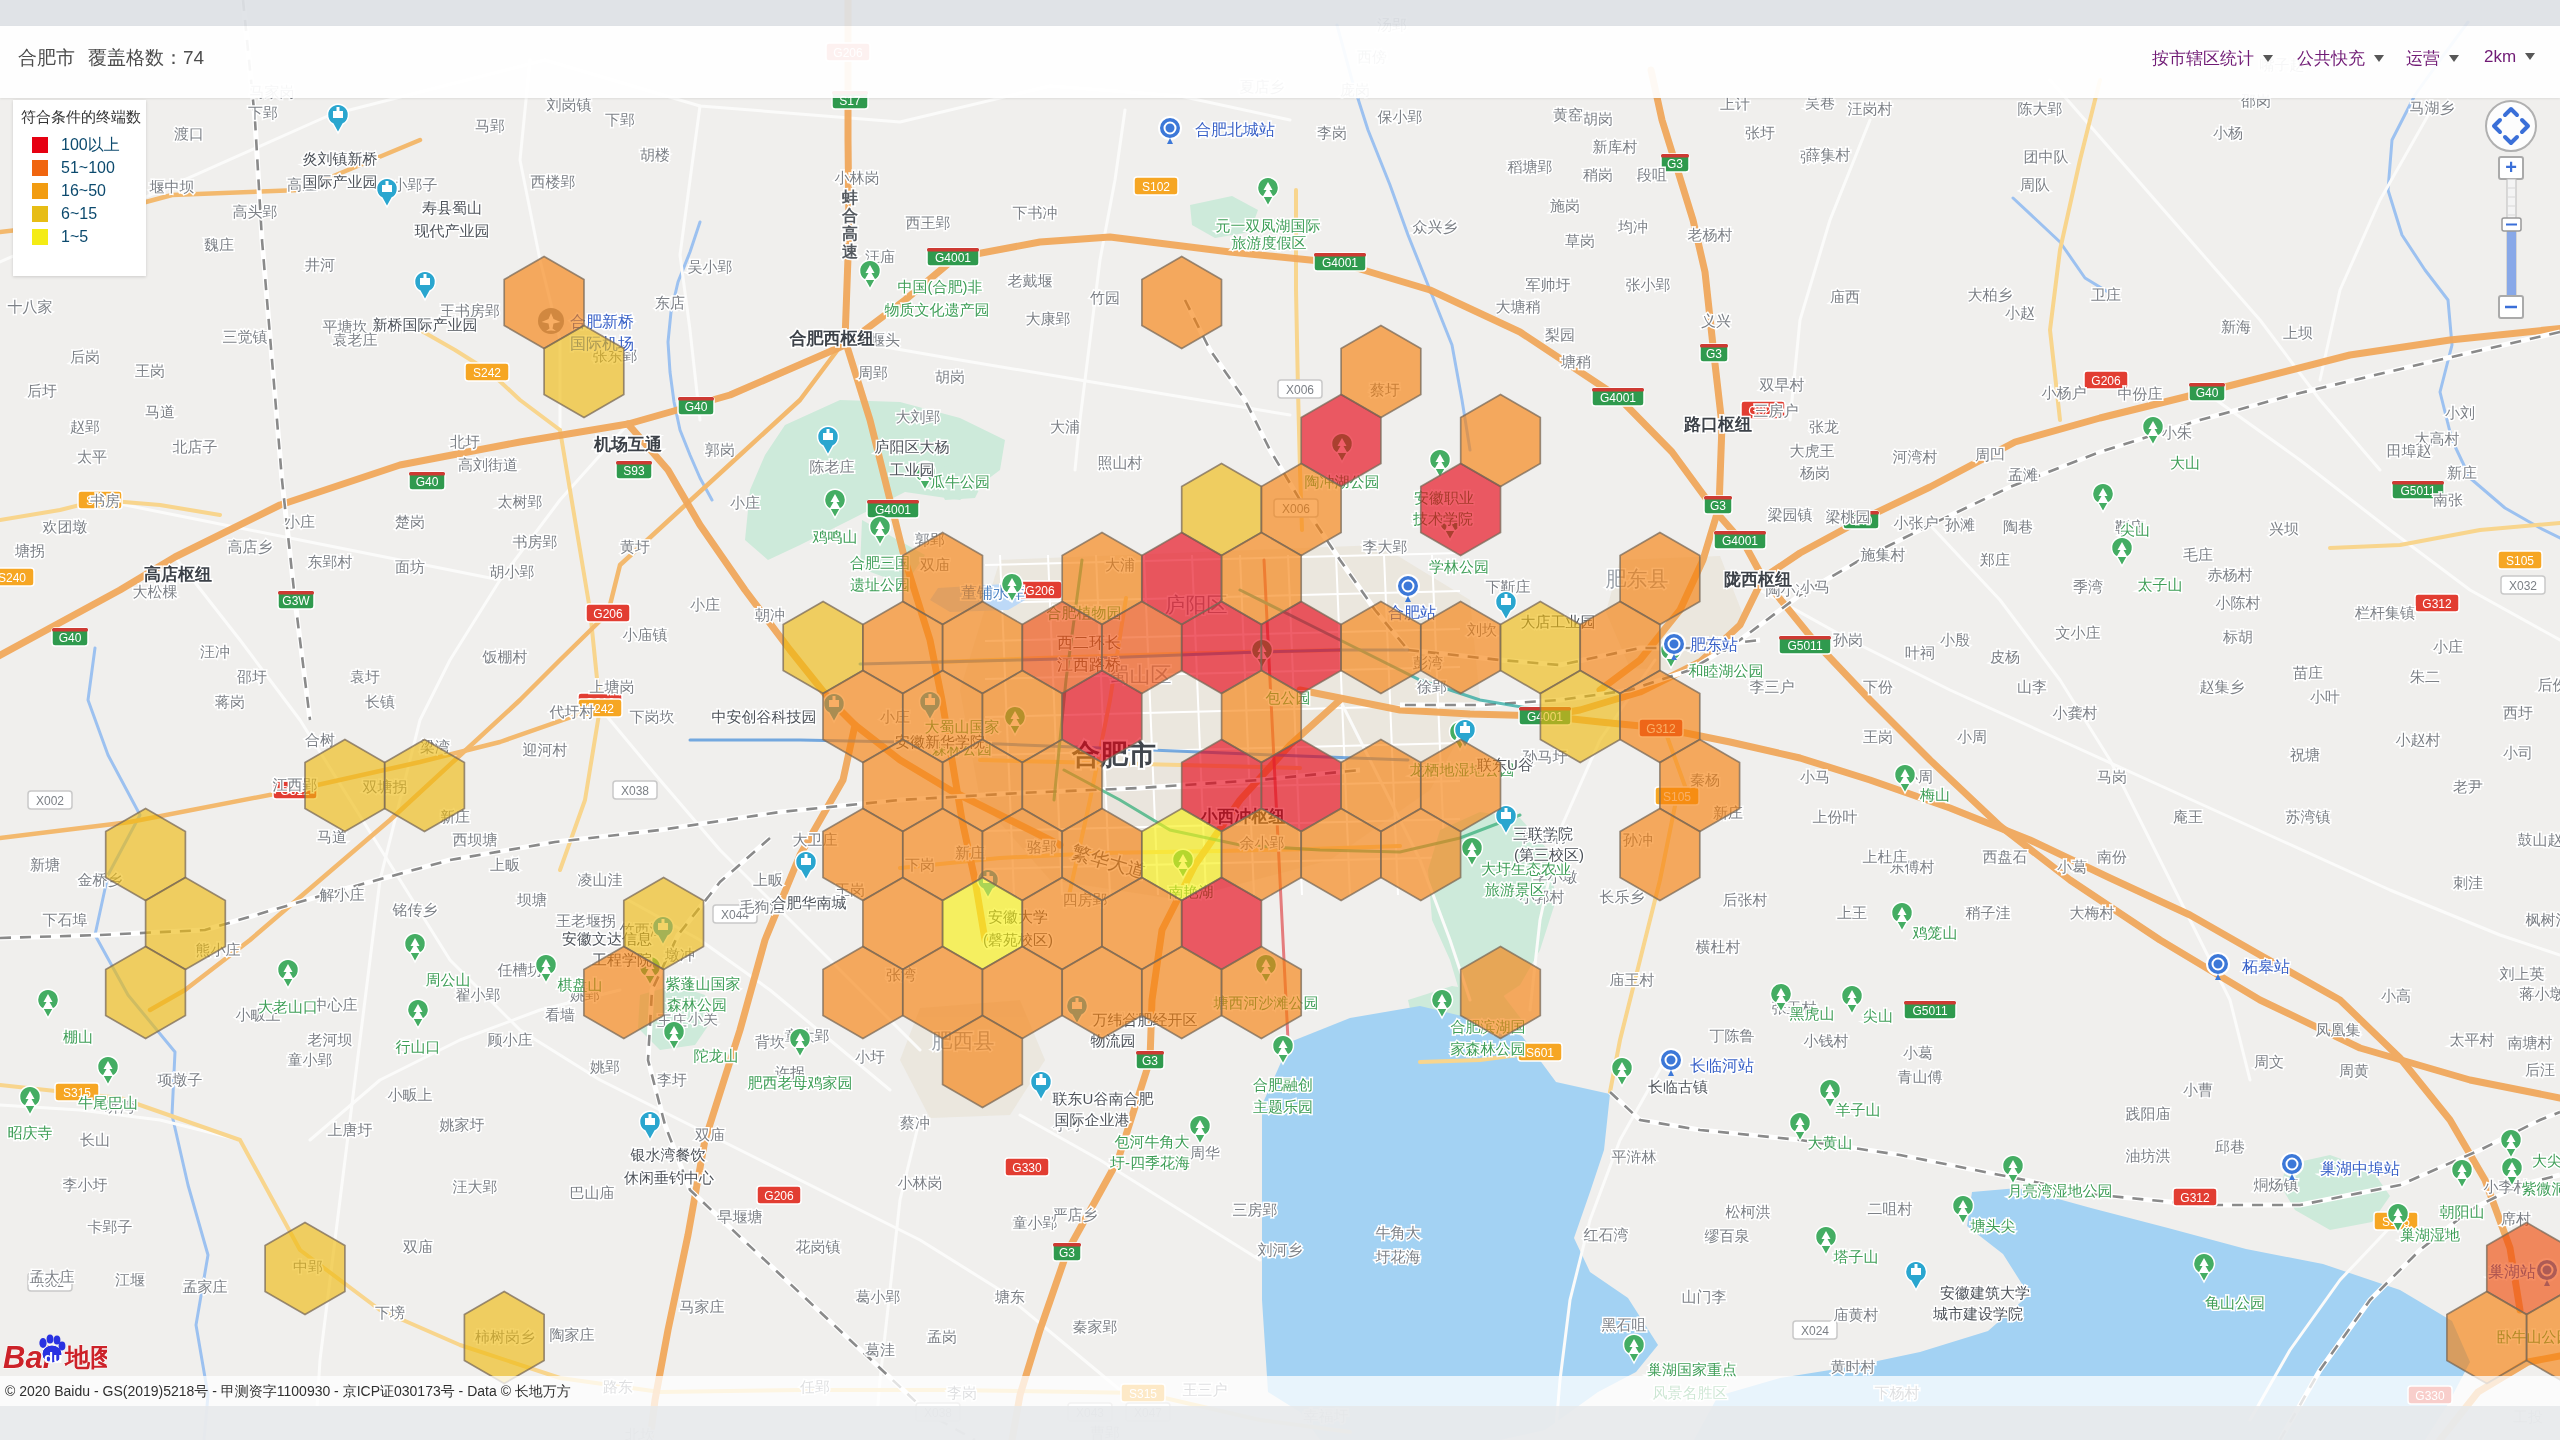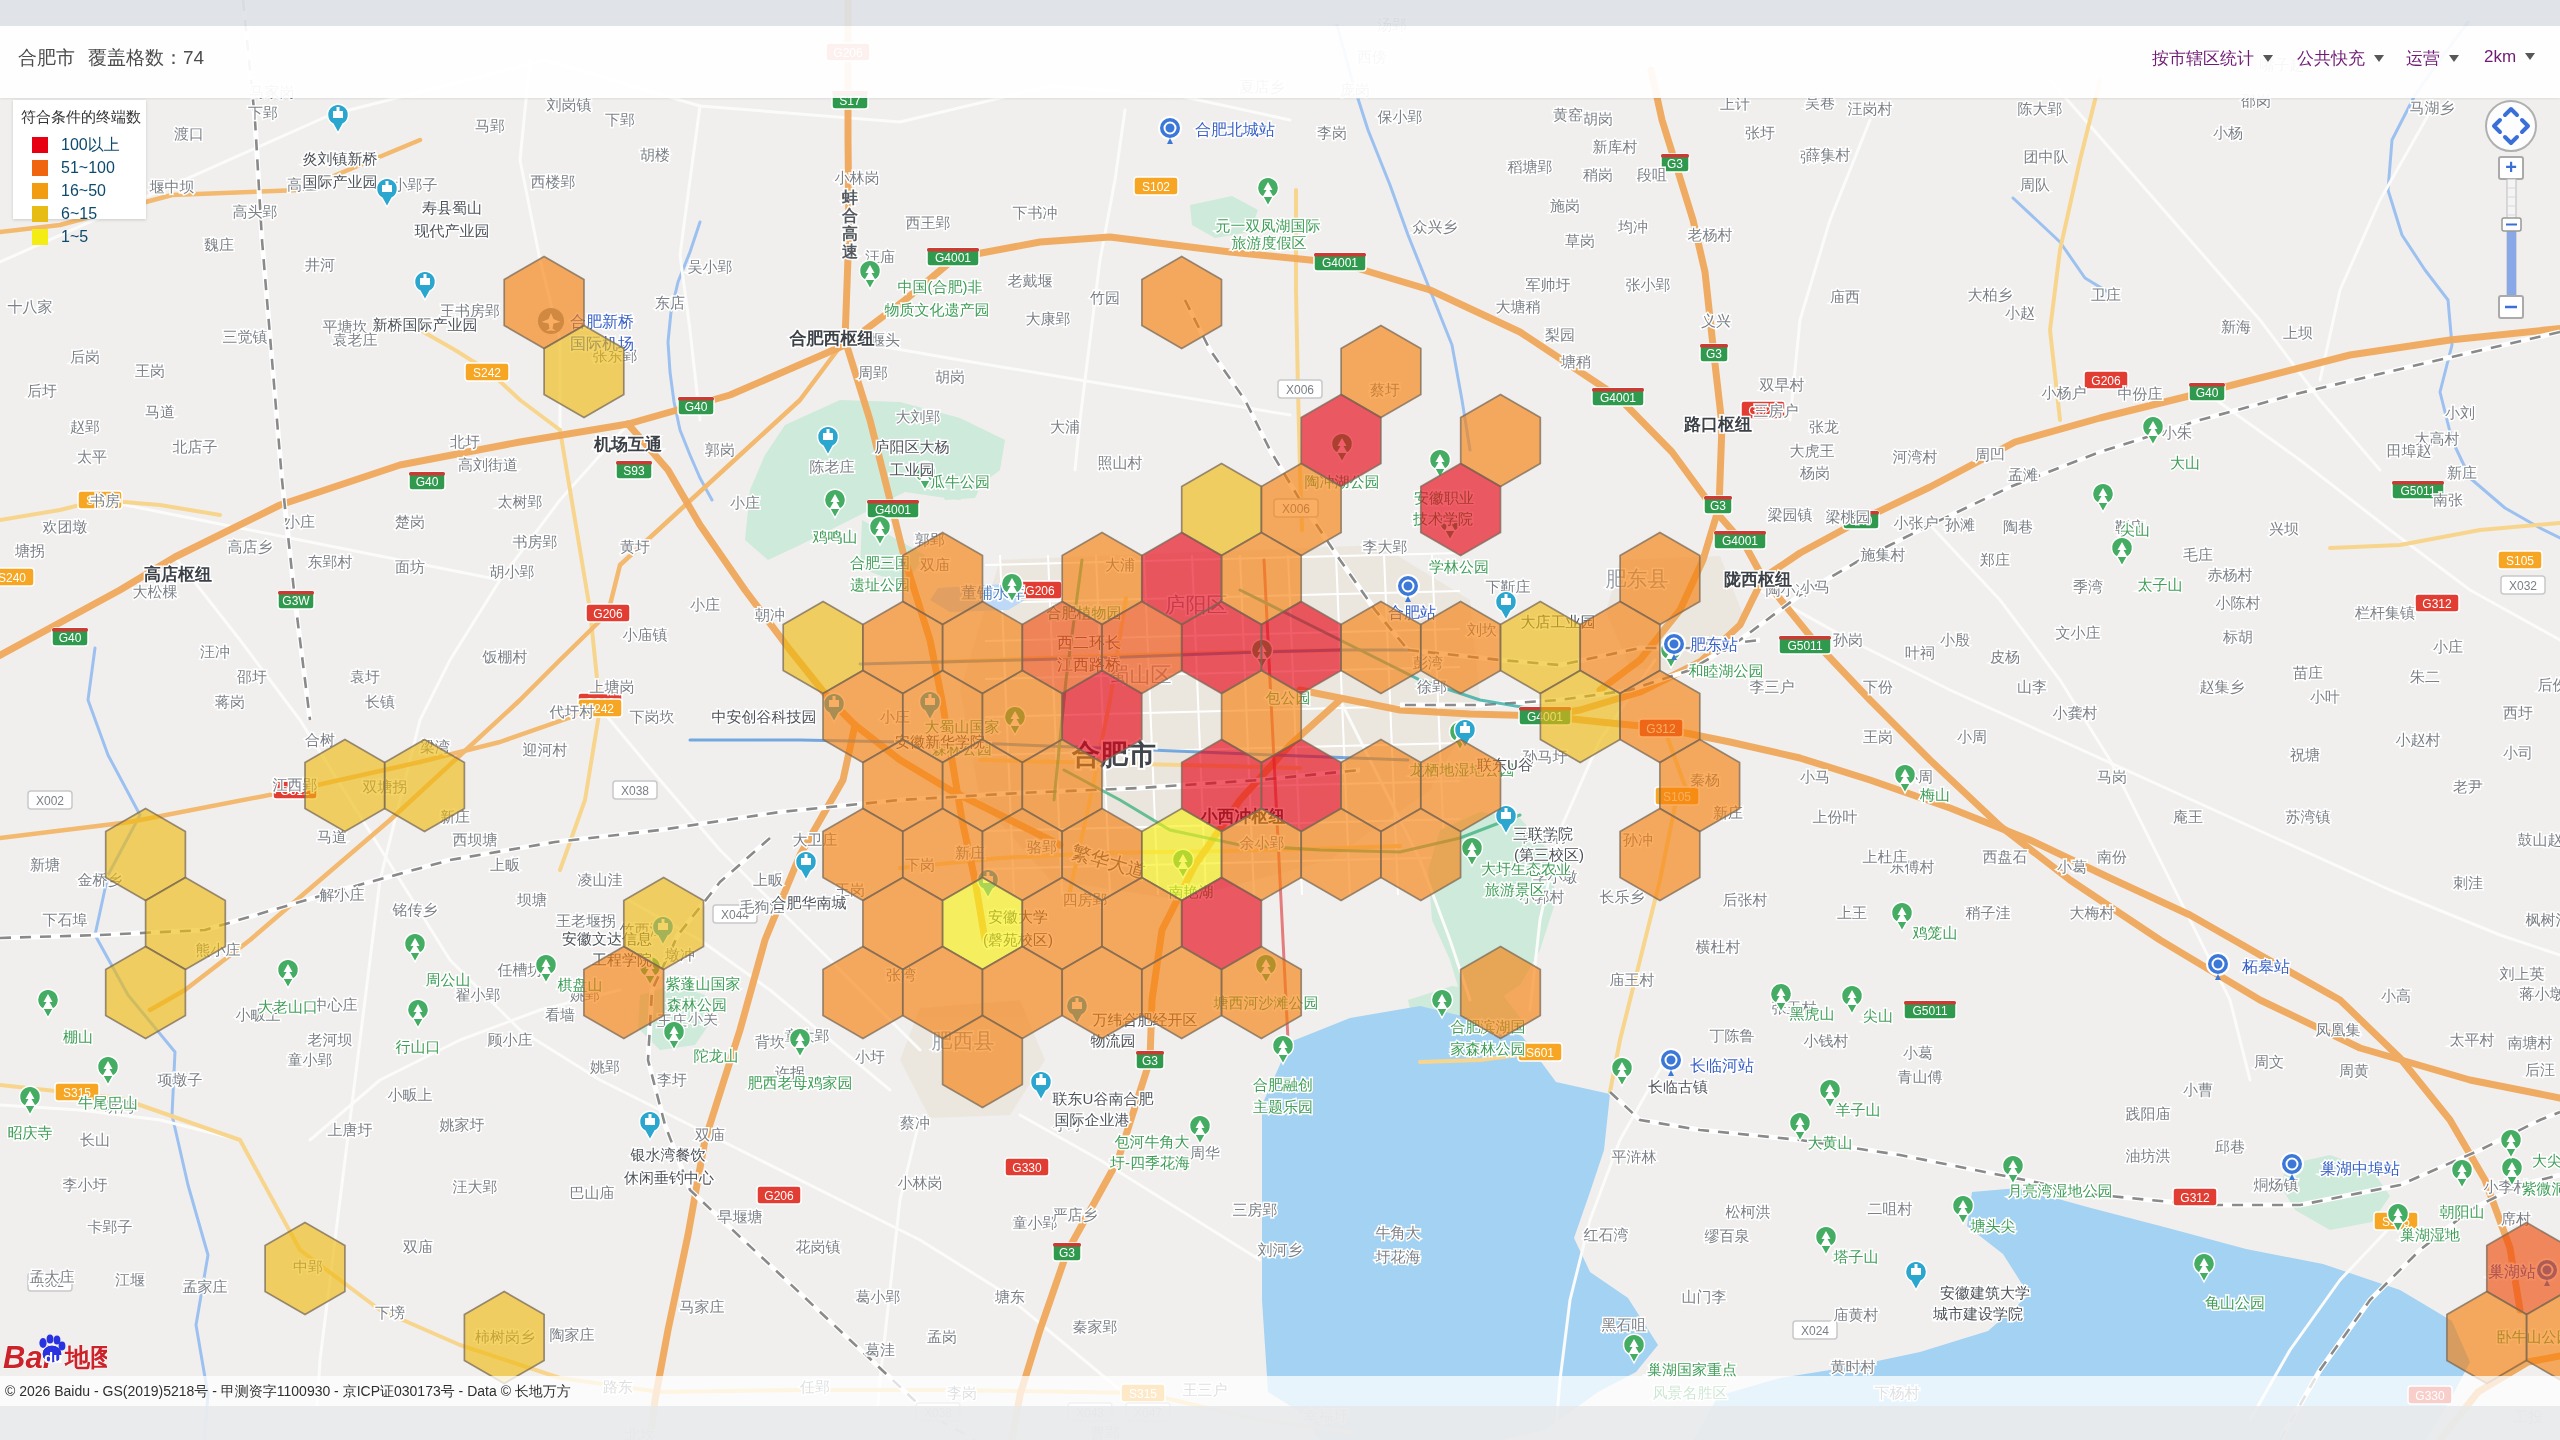--- a/index.html
+++ b/index.html
@@ -1,21 +1,21 @@
 <!DOCTYPE html>
 <html><head><meta charset="utf-8"><style>
 *{margin:0;padding:0;box-sizing:border-box}
 body{width:2560px;height:1440px;overflow:hidden;font-family:"Liberation Sans",sans-serif;position:relative;background:#f0efed}
 #map{position:absolute;left:0;top:0}
 .topstrip{position:absolute;left:0;top:0;width:2560px;height:26px;background:rgba(222,226,230,0.92);z-index:5}
 .topbar{position:absolute;left:0;top:26px;width:2560px;height:72px;background:rgba(255,255,255,0.93);z-index:5;box-shadow:0 1px 2px rgba(0,0,0,0.08)}
 .title{position:absolute;left:18px;top:19px;font-size:19px;color:#4c4c4c}
 .ctrl{position:absolute;top:21px;font-size:17px;color:#701a75}
 .caret{display:inline-block;width:0;height:0;border-left:5px solid transparent;border-right:5px solid transparent;border-top:7px solid #575757;margin-left:9px;vertical-align:2px}
-.legend{position:absolute;left:13px;top:100px;width:133px;height:119px;background:#fff;z-index:5;box-shadow:0 1px 3px rgba(0,0,0,0.15);padding:8px 0 0 8px}
+.legend{position:absolute;left:13px;top:100px;width:133px;height:176px;background:#fff;z-index:5;box-shadow:0 1px 3px rgba(0,0,0,0.15);padding:8px 0 0 8px}
 .legend .lt{font-size:15px;color:#333;margin-bottom:6px}
 .lrow{height:23px;line-height:23px;font-size:16px;color:#0c4a6e}
 .sw{display:inline-block;width:16px;height:16px;vertical-align:-3px;margin-right:13px;margin-left:11px}
 .botstrip{position:absolute;left:0;top:1376px;width:2560px;height:30px;background:rgba(255,255,255,0.75);z-index:5}
 .botbar{position:absolute;left:0;top:1406px;width:2560px;height:34px;background:rgba(232,234,236,0.97);z-index:5}
 .copyright{position:absolute;left:5px;top:1383px;font-size:14px;color:#2f2f2f;z-index:6}
 .navwrap{position:absolute;z-index:6}
 </style></head><body>
 <div id="map"><svg width="2560" height="1440" viewBox="0 0 2560 1440" font-family="Liberation Sans, sans-serif">
 <rect width="2560" height="1440" fill="#f0efed"></rect>
@@ -1250,21 +1250,21 @@
 <div class="legend">
  <div class="lt">符合条件的终端数</div>
  <div class="lrow"><span class="sw" style="background:#e60012"></span>100以上</div>
  <div class="lrow"><span class="sw" style="background:#f0650f"></span>51~100</div>
  <div class="lrow"><span class="sw" style="background:#f29c11"></span>16~50</div>
  <div class="lrow"><span class="sw" style="background:#e7bd15"></span>6~15</div>
  <div class="lrow"><span class="sw" style="background:#f4ec15"></span>1~5</div>
 </div>
 <div class="botstrip"></div>
 <div class="botbar"></div>
-<div class="copyright">© 2026 Baidu - GS(2019)5218号 - 甲测资字1100930 - 京ICP证030173号 - Data © 长地万方</div>
+<div class="copyright">© 2020 Baidu - GS(2019)5218号 - 甲测资字1100930 - 京ICP证030173号 - Data © 长地万方</div>
 <svg class="navwrap" style="left:2480px;top:96px" width="70" height="230">
  <circle cx="31" cy="30" r="25" fill="#fdfdfd" stroke="#b0b0b0" stroke-width="2"></circle>
  <path d="M25,19 l6,-6 6,6" fill="none" stroke="#3a6fd8" stroke-width="4" stroke-linecap="round" stroke-linejoin="round"></path>
  <path d="M25,41 l6,6 6,-6" fill="none" stroke="#3a6fd8" stroke-width="4" stroke-linecap="round" stroke-linejoin="round"></path>
  <path d="M20,24 l-6,6 6,6" fill="none" stroke="#3a6fd8" stroke-width="4" stroke-linecap="round" stroke-linejoin="round"></path>
  <path d="M42,24 l6,6 -6,6" fill="none" stroke="#3a6fd8" stroke-width="4" stroke-linecap="round" stroke-linejoin="round"></path>
  <rect x="19" y="61" width="24" height="22" fill="#fff" stroke="#aaa" stroke-width="2" rx="2"></rect>
  <text x="31" y="78" font-size="20" text-anchor="middle" fill="#3a6fd8" font-weight="bold">+</text>
  <rect x="27" y="83" width="9" height="117" fill="#f4f4f4" stroke="#bbb" stroke-width="1"></rect>
  <g stroke="#d8d8d8" stroke-width="1">

